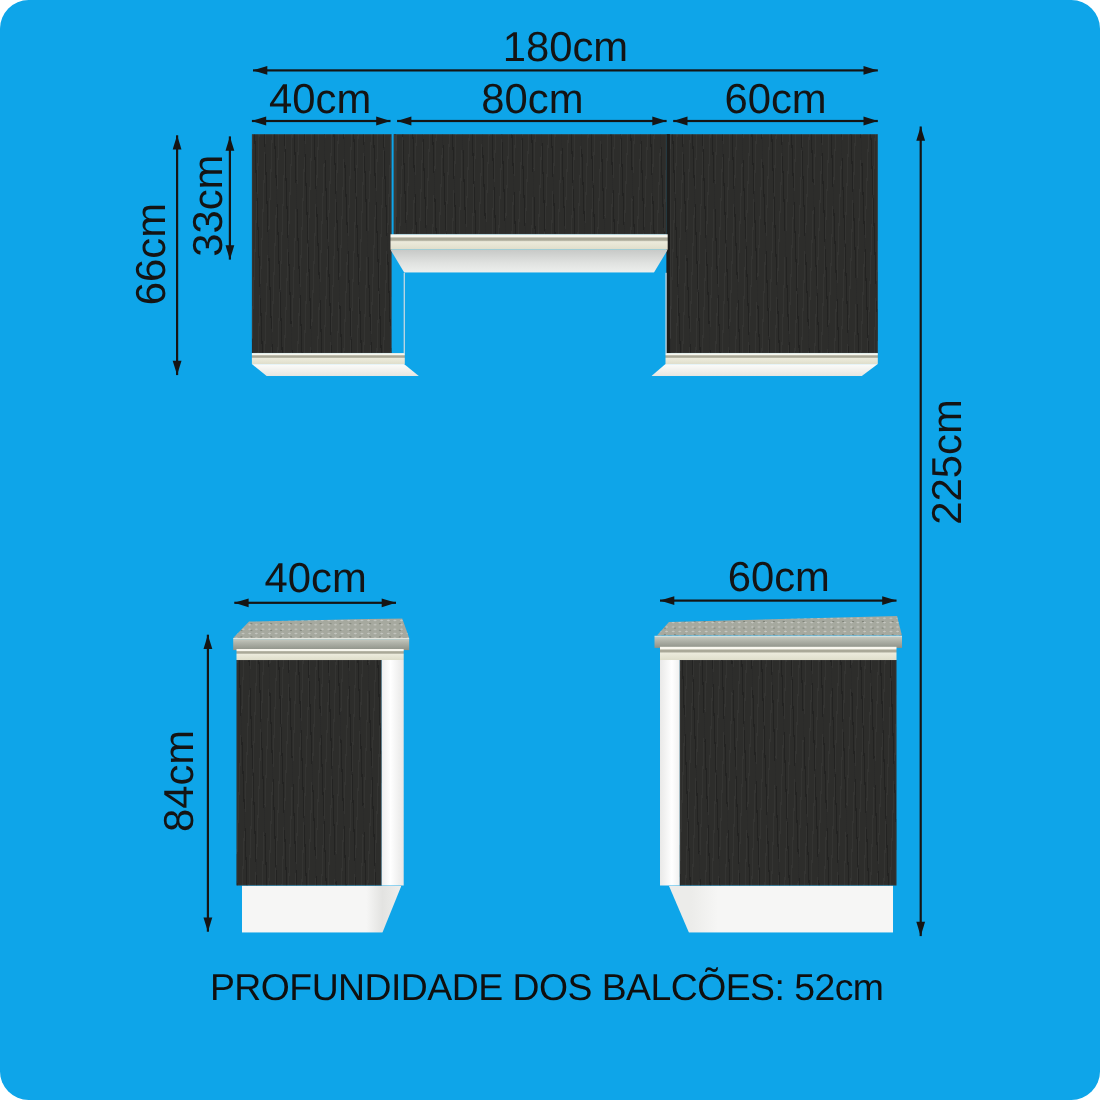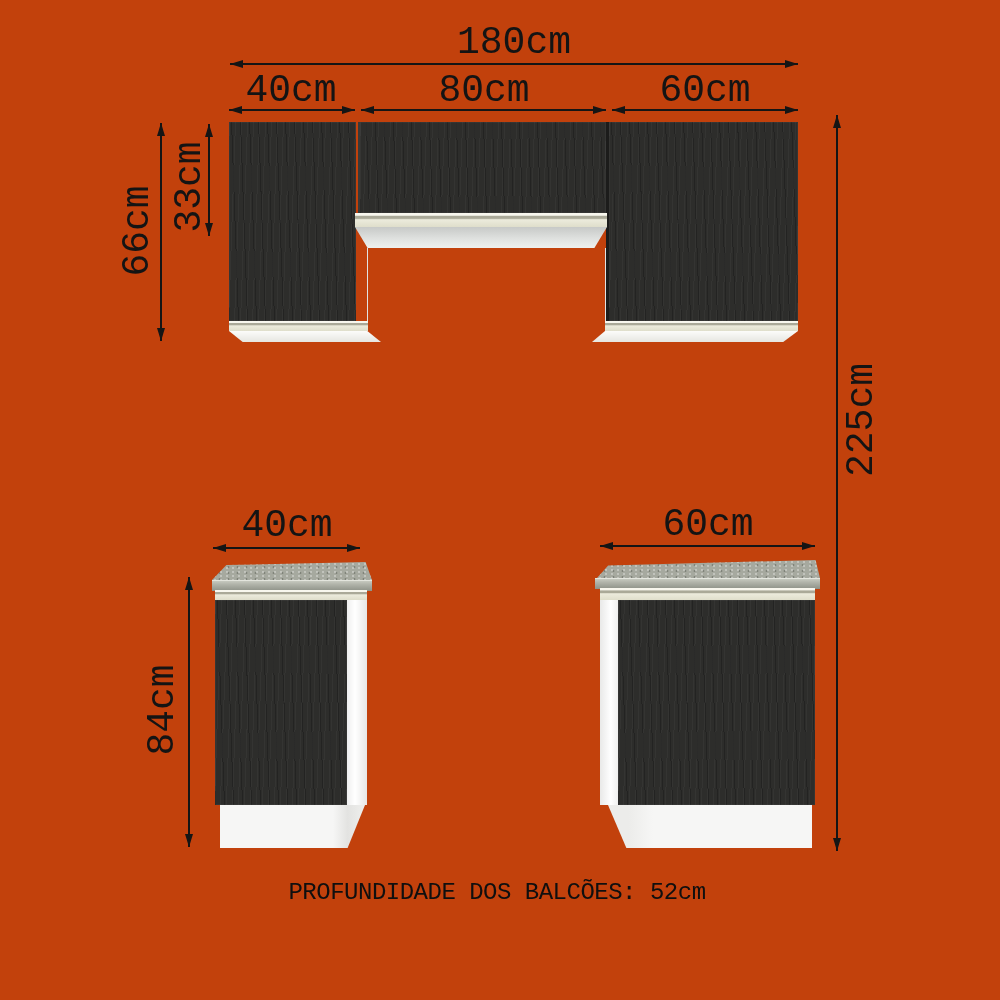--- a/index.html
+++ b/index.html
@@ -1,17 +1,17 @@
 <!DOCTYPE html>
 <html><head>
 <meta charset="utf-8">
 <style>
   html,body{margin:0;padding:0;background:#ffffff;}
-  .canvas{position:relative;width:1000px;height:1000px;background:#c2410c;overflow:hidden;
-          font-family:Liberation Mono, monospace;color:#141414;}
+  .canvas{position:relative;width:1000px;height:1000px;background:#0ea5e9;overflow:hidden;
+          font-family:Liberation Sans, sans-serif;color:#141414;border-radius:26px;}
 
   
   .dimh{position:absolute;height:2px;background:#151515;}
   .dimh::before{content:"";position:absolute;left:0;top:50%;transform:translateY(-50%);
     border-top:4px solid transparent;border-bottom:4px solid transparent;border-right:13px solid #151515;}
   .dimh::after{content:"";position:absolute;right:0;top:50%;transform:translateY(-50%);
     border-top:4px solid transparent;border-bottom:4px solid transparent;border-left:13px solid #151515;}
   .dimv{position:absolute;width:2px;background:#151515;}
   .dimv::before{content:"";position:absolute;top:0;left:50%;transform:translateX(-50%);
     border-left:4px solid transparent;border-right:4px solid transparent;border-bottom:13px solid #151515;}
@@ -36,21 +36,21 @@
   .counter-top{position:absolute;background-color:#a6a99f;
     background-image:
       radial-gradient(rgba(255,255,255,0.38) 0.8px, transparent 1.4px),
       radial-gradient(rgba(55,60,50,0.35) 0.8px, transparent 1.4px);
     background-size:6px 4px,9px 6px;background-position:0 0,3px 2px;}
   .counter-front{position:absolute;border-top:1px solid #e3e5dd;
     background:linear-gradient(180deg,#c6c9bf,#b0b3a9 35%,#8e9288 100%);}
   .sidepanel{position:absolute;}
   .plinth{position:absolute;}
 
-  .footer-line{position:absolute;font-size:24px;line-height:1.15;letter-spacing:-0.5px;
+  .footer-line{position:absolute;font-size:34px;line-height:1.15;letter-spacing:-0.5px;
     white-space:nowrap;transform:translateX(-50%);color:#0f0f0f;}
 </style>
 </head>
 <body>
 
 <div class="canvas">
 
   <div class="dim-label" style="left:514px;top:24px;">180cm</div>
   <div class="dimh" style="left:230px;top:63px;width:568px;"></div>
 

